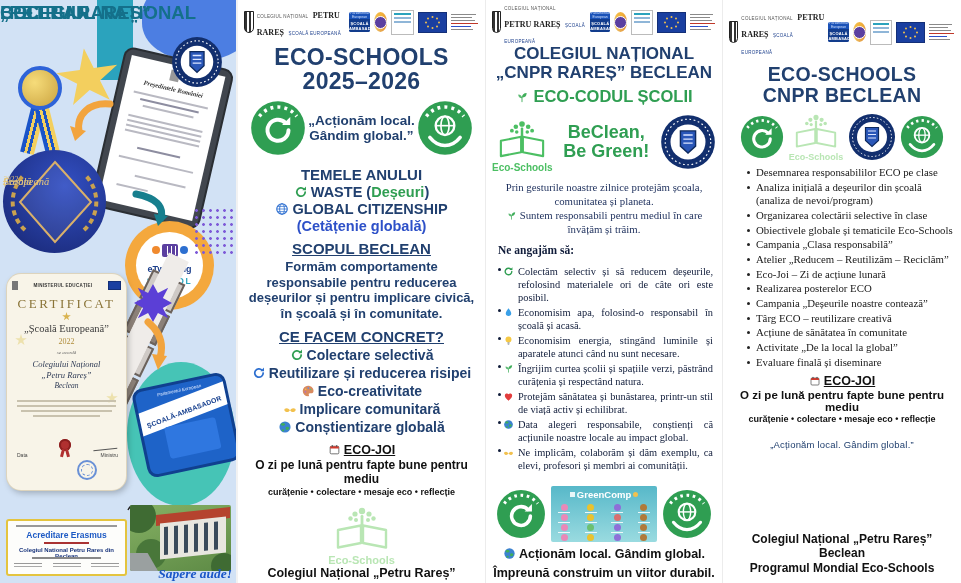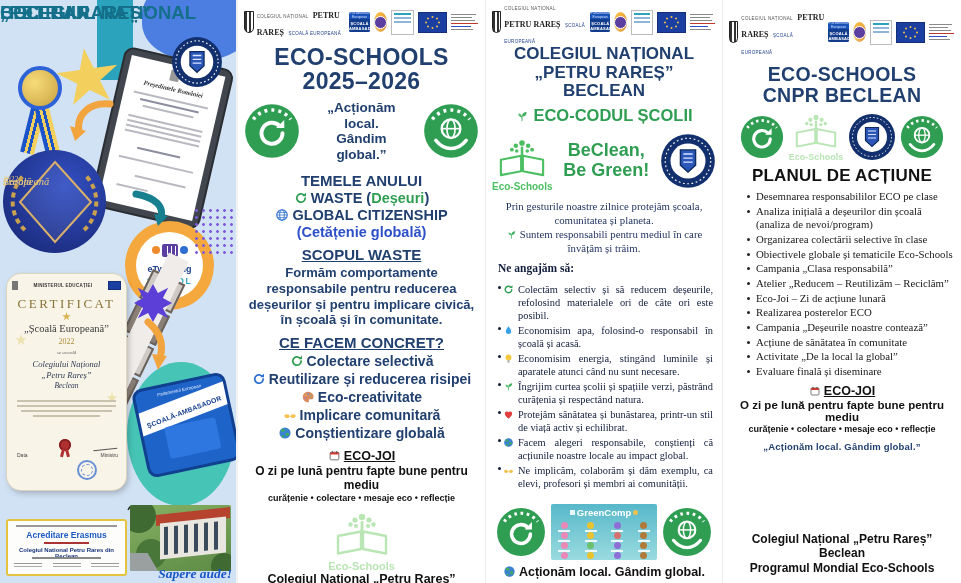--- a/index.html
+++ b/index.html
@@ -37,21 +37,21 @@
   .contact i:nth-child(1){width:90%}.contact i:nth-child(2){width:75%}.contact i:nth-child(3){width:85%}
   .contact i:nth-child(4){width:95%}.contact i:nth-child(5){width:70%}.contact i:nth-child(6){width:80%}
 
   
   .ic{width:14px;height:14px;vertical-align:-2px;margin-right:3px}
   .badge{flex:none}
   .bl-label{font-weight:700;text-align:center}
 
   
   .big-title{font-size:23px;font-weight:800;line-height:1.05;text-align:center;margin-top:4px;letter-spacing:.3px}
-  .row3{display:flex;align-items:center;justify-content:center;gap:14px;margin:7px 0 4px;width:100%}
+  .row3{display:flex;align-items:center;justify-content:center;gap:2px;margin:7px 0 4px;width:100%}
   .slogan{font-size:13.5px;font-weight:800;line-height:1.15;text-align:center}
   .sec-h{font-size:15px;font-weight:800;margin-top:6px}
   .theme-line{font-size:14.5px;font-weight:800;margin-top:1px}
   .scope-txt{font-size:13px;font-weight:800;line-height:1.2;text-align:center;margin-top:2px;padding:0 2px}
   .act-line{font-size:14px;font-weight:800;margin-top:2px;text-align:center}
   .ecojoi{text-align:center;margin-top:8px}
   .ej-title{font-size:12.5px;font-weight:800}
   .ej-line{font-size:12px;font-weight:800;margin-top:1px}
   .ej-sub{font-size:9px;font-weight:700;margin-top:1px}
   .booklogo{display:flex;flex-direction:column;align-items:center;margin-top:6px}
@@ -88,21 +88,21 @@
 
   
   .p4 .big-title{font-size:19.5px;margin-top:3px}
   .p4row{display:flex;align-items:center;justify-content:center;gap:4px;margin-top:6px}
   .plan-h{font-size:17px;font-weight:800;margin-top:4px;letter-spacing:.2px}
   .plan{list-style:none;margin:4px 0 0;padding:0 0 0 18px;width:100%;box-sizing:border-box}
   .plan li{position:relative;font-size:10.8px;line-height:1.22;color:#181818;padding-left:9px;margin-bottom:1.5px}
   .plan li::before{content:"";position:absolute;left:0;top:5px;width:3px;height:3px;border-radius:50%;background:#222}
   .p4 .ecojoi{margin-top:4px}
   .p4 .ej-line{font-size:11.5px}
-  .p4slogan{font-size:9.5px;font-weight:700;margin-top:7px;letter-spacing:.2px}
+  .p4slogan{font-size:9.5px;font-weight:400;margin-top:15px;letter-spacing:.2px}
   .p4 .foot{font-size:12px}
 
   
   .p1{width:236px;background:#d2e2f5;}
   .p1 *{position:absolute;box-sizing:border-box}
   .p1-band{left:97px;top:0;width:36px;height:80px;background:#2ba3bd;z-index:1}
   .p1-blob{right:-18px;top:-22px;width:112px;height:82px;background:#4c7ee2;border-radius:45%;z-index:1}
   .p1-title{left:0;right:0;top:3px;text-align:center;color:#14708a;font-weight:800;font-size:18.5px;line-height:1.06;z-index:3}
   .p1-star{left:56px;top:48px;width:64px;height:60px;background:#f3cf5e;z-index:2;transform:rotate(-8deg);
     clip-path:polygon(50% 0%,61% 35%,98% 35%,68% 57%,79% 91%,50% 70%,21% 91%,32% 57%,2% 35%,39% 35%)}
@@ -537,21 +537,21 @@
           <use href="#i-cycle"></use>
         </svg><span>WASTE (</span><span class="green">Deșeuri</span><span>)</span>
     </div>
     <div class="theme-line navy">
       <svg class="ic" style="color:#2d6fd0">
           <use href="#i-globe"></use>
         </svg><span>GLOBAL CITIZENSHIP</span>
     </div>
     <div class="theme-line blue">(Cetățenie globală)</div>
 
-    <div class="sec-h navy u">SCOPUL WASTE</div>
+    <div class="sec-h navy u">SCOPUL BECLEAN</div>
     <div class="scope-txt navy">Formăm comportamente responsabile pentru reducerea deșeurilor și pentru implicare civică, în școală și în comunitate.</div>
 
     <div class="sec-h navy u">CE FACEM CONCRET?</div>
     <div class="act-line navy">
       <svg class="ic green">
           <use href="#i-cycle"></use>
         </svg><span>Colectare selectivă</span>
     </div>
     <div class="act-line navy">
       <svg class="ic" style="color:#2d6fd0">
@@ -638,21 +638,21 @@
           <i></i>
           <i></i>
           <i class="r"></i>
           <i class="b"></i>
           <i></i>
         </div>
     </div>
 
     <div class="title navy">
       <div>COLEGIUL NAȚIONAL</div>
-      <div>„PETRU RAREȘ” BECLEAN</div>
+      <div>„CNPR RAREȘ” BECLEAN</div>
     </div>
 
     <div class="ecocod green">
       <svg class="ic" style="margin:0">
           <use href="#i-seedling"></use>
         </svg>
       <span>ECO-CODUL ȘCOLII</span>
     </div>
 
     <div class="p3row">
@@ -693,21 +693,21 @@
             <use href="#i-bulb"></use>
           </svg><span>Economisim energia, stingând luminile și aparatele atunci când nu sunt necesare.</span></li>
       <li><span class="dot"></span><svg class="ic">
             <use href="#i-seedling"></use>
           </svg><span>Îngrijim curtea școlii și spațiile verzi, păstrând curățenia și respectând natura.</span></li>
       <li><span class="dot"></span><svg class="ic">
             <use href="#i-heart"></use>
           </svg><span>Protejăm sănătatea și bunăstarea, printr-un stil de viață activ și echilibrat.</span></li>
       <li><span class="dot"></span><svg class="ic">
             <use href="#i-earth"></use>
-          </svg><span>Facem alegeri responsabile, conștienți că acțiunile noastre locale au impact global.</span></li>
+          </svg><span>Data alegeri responsabile, conștienți că acțiunile noastre locale au impact global.</span></li>
       <li><span class="dot"></span><svg class="ic">
             <use href="#i-hands"></use>
           </svg><span>Ne implicăm, colaborăm și dăm exemplu, ca elevi, profesori și membri ai comunității.</span></li>
     </ul>
 
     <div class="row3b">
       <svg width="50" height="50">
           <use href="#sym-ecobadge-recycle"></use>
         </svg>
       <div class="greencomp">
@@ -811,32 +811,32 @@
         <div class="bl-label" style="font-size:9px">Eco-Schools</div>
       </div>
       <svg width="48" height="48">
           <use href="#sym-school-badge"></use>
         </svg>
       <svg width="44" height="44">
           <use href="#sym-ecobadge-globe"></use>
         </svg>
     </div>
 
-    <div class="plan-h ink">PLANUL DE ACȚIUNE</div>
 
     <ul class="plan serif">
       <li>Desemnarea responsabililor ECO pe clase</li>
       <li>Analiza inițială a deșeurilor din școală (analiza de nevoi/program)</li>
       <li>Organizarea colectării selective în clase</li>
       <li>Obiectivele globale și tematicile Eco-Schools</li>
       <li>Campania „Clasa responsabilă”</li>
       <li>Atelier „Reducem – Reutilizăm – Reciclăm”</li>
       <li>Eco-Joi – Zi de acțiune lunară</li>
       <li>Realizarea posterelor ECO</li>
       <li>Campania „Deșeurile noastre contează”</li>
+      <li>Târg ECO – reutilizare creativă</li>
       <li>Acțiune de sănătatea în comunitate</li>
       <li>Activitate „De la local la global”</li>
       <li>Evaluare finală și diseminare</li>
     </ul>
 
     <div class="ecojoi ink">
       <div class="ej-title">
         <svg class="ic" style="width:12px;height:12px">
             <use href="#i-cal"></use>
           </svg><span class="u">ECO-JOI</span>

